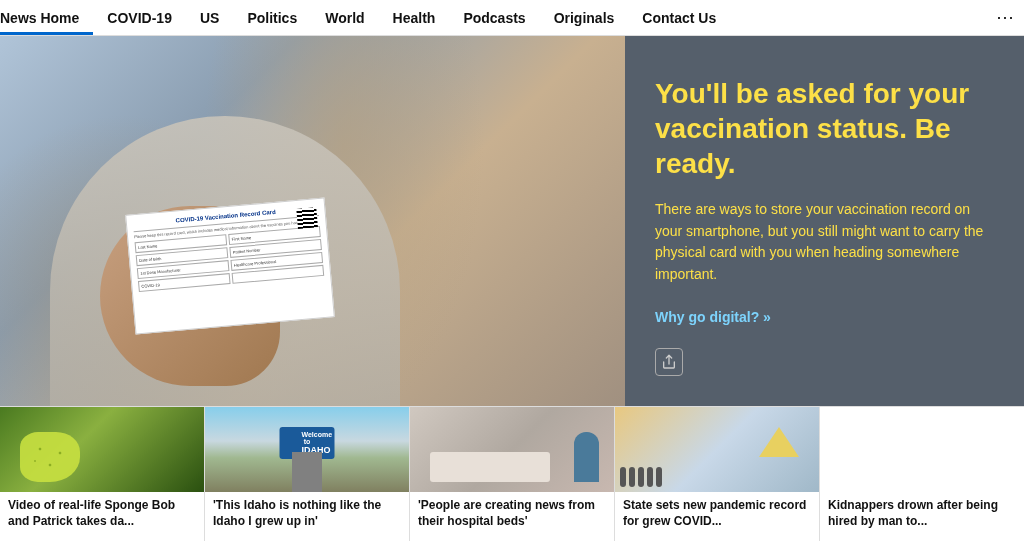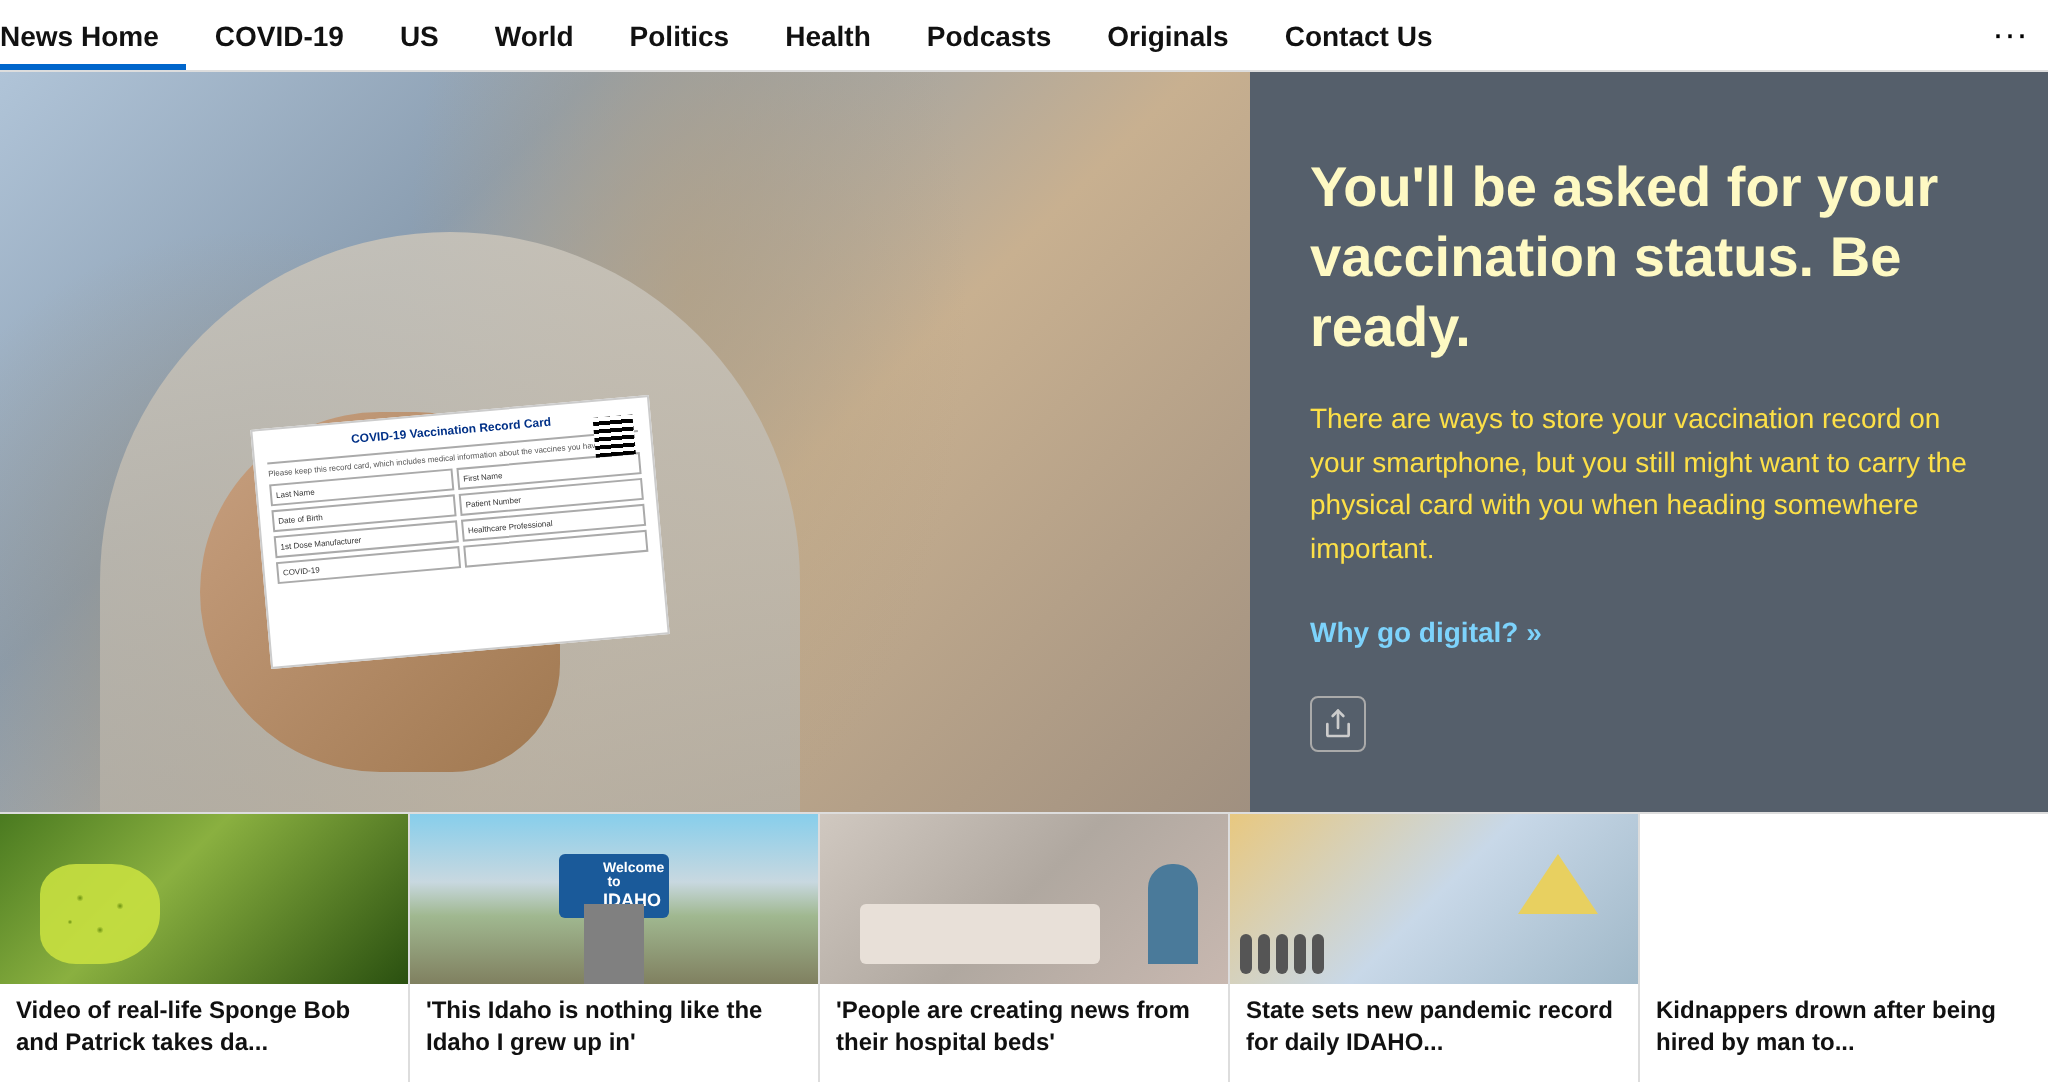--- a/index.html
+++ b/index.html
@@ -153,21 +153,21 @@
       display: flex;
       flex-direction: column;
       justify-content: space-between;
     }
     .hero-panel-content {}
     .hero-panel h1 {
       font-size: 28px;
       font-weight: 700;
       line-height: 1.25;
       margin-bottom: 18px;
-      color: #fef9c3;
+      color: #fde047;
     }
     .hero-panel p {
       font-size: 14px;
       line-height: 1.55;
       color: #fde047;
       margin-bottom: 22px;
     }
     .hero-link {
       font-size: 14px;
       font-weight: 700;
@@ -344,24 +344,24 @@
   <div class="nav-item active">
     <span>News Home</span>
   </div>
   <div class="nav-item">
     <span>COVID-19</span>
   </div>
   <div class="nav-item">
     <span>US</span>
   </div>
   <div class="nav-item">
+    <span>Politics</span>
+  </div>
+  <div class="nav-item">
     <span>World</span>
-  </div>
-  <div class="nav-item">
-    <span>Politics</span>
   </div>
   <div class="nav-item">
     <span>Health</span>
   </div>
   <div class="nav-item">
     <span>Podcasts</span>
   </div>
   <div class="nav-item">
     <span>Originals</span>
   </div>
@@ -445,21 +445,21 @@
     <div class="card-thumb thumb-4">
       <div class="tent-shape"></div>
       <div class="beach-people">
         <div class="beach-person"></div>
         <div class="beach-person"></div>
         <div class="beach-person"></div>
         <div class="beach-person"></div>
         <div class="beach-person"></div>
       </div>
     </div>
-    <div class="card-caption">State sets new pandemic record for daily IDAHO...</div>
+    <div class="card-caption">State sets new pandemic record for grew COVID...</div>
   </div>
 
   <div class="card">
     <div class="card-thumb thumb-5">
       <div class="face-shape"></div>
       <div class="glasses-shape">
         <svg width="50" height="10" viewBox="0 0 50 10">
           <rect x="1" y="2" width="20" height="7" rx="3" fill="none" stroke="#333" stroke-width="1.5"></rect>
           <rect x="29" y="2" width="20" height="7" rx="3" fill="none" stroke="#333" stroke-width="1.5"></rect>
           <line x1="21" y1="5" x2="29" y2="5" stroke="#333" stroke-width="1.5"></line>

